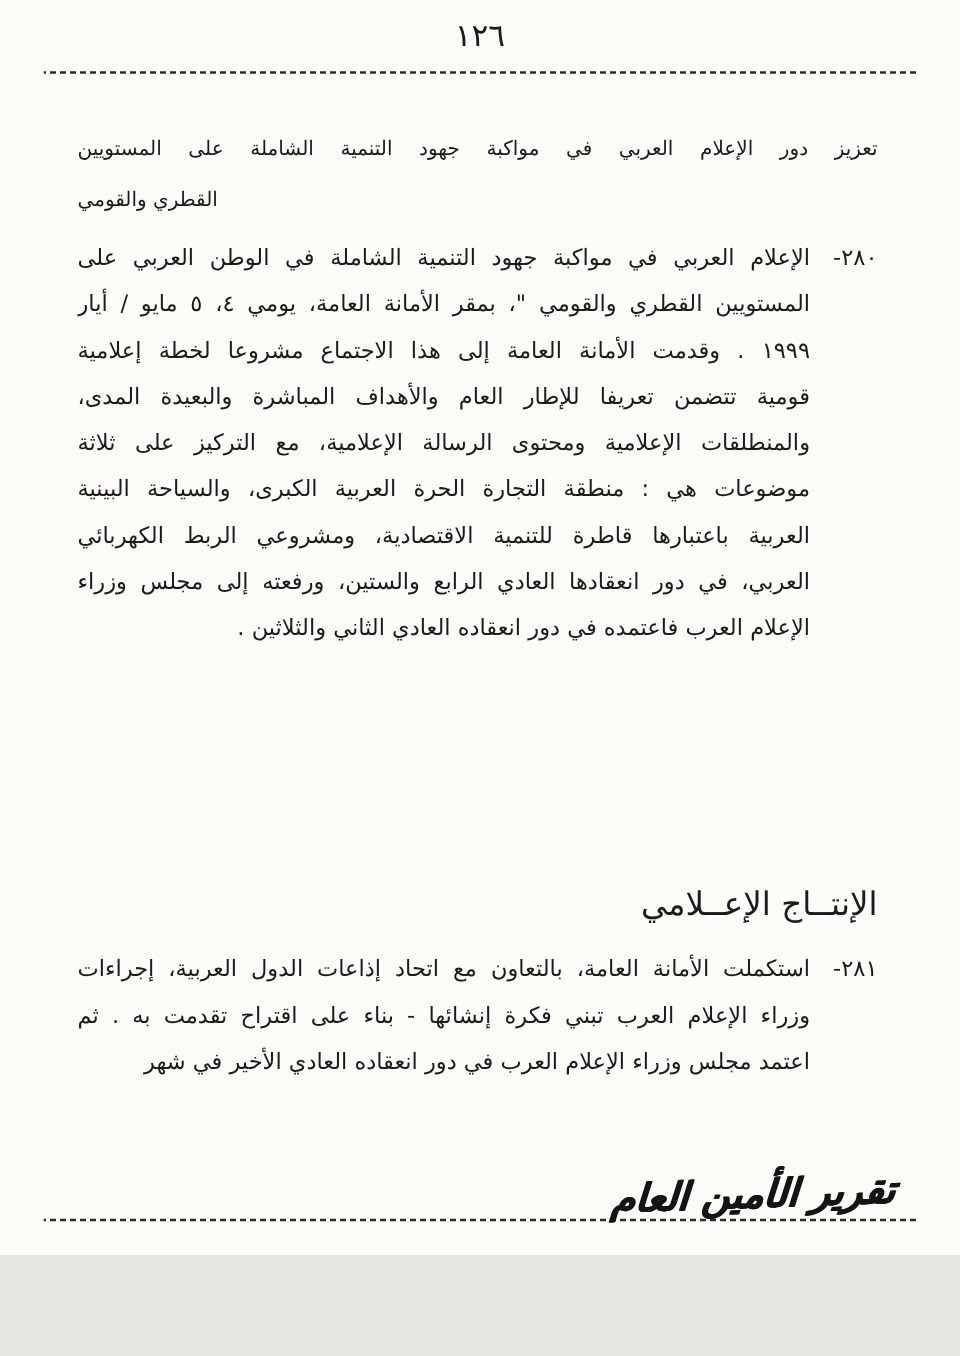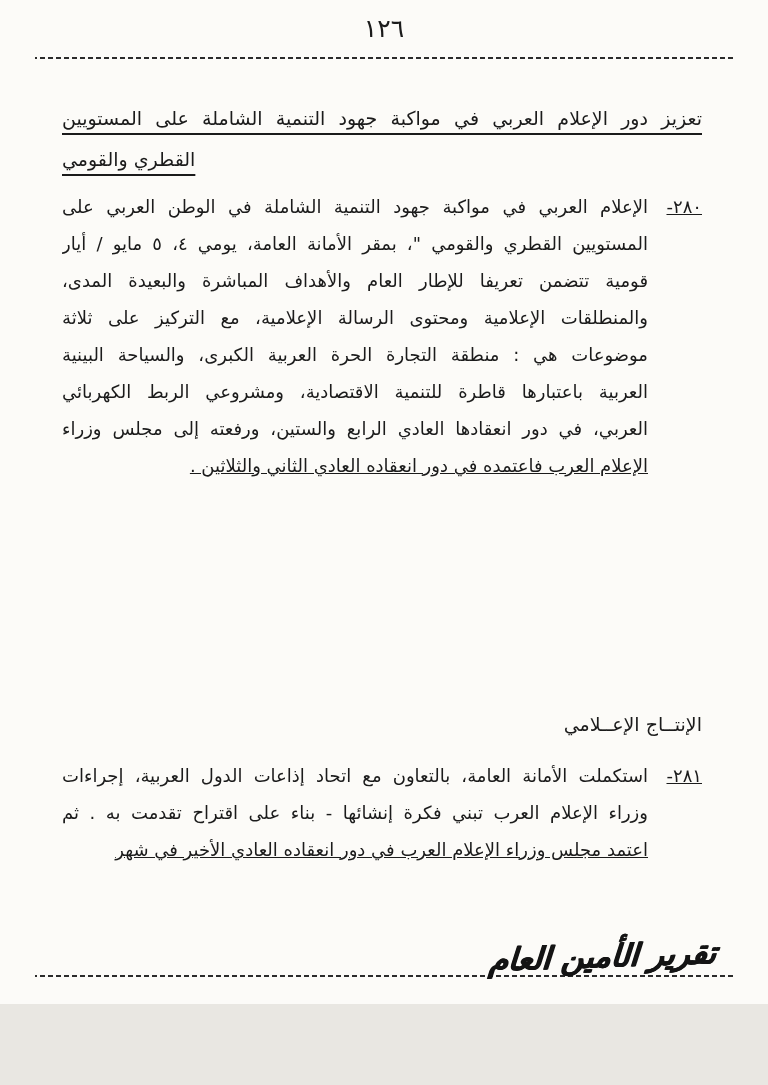--- a/index.html
+++ b/index.html
@@ -39,72 +39,70 @@
   .rule-top { top: 57px; }
   .rule-bottom { top: 975px; }
   
   .heading1 {
     position: absolute;
     top: 98px;
     right: 66px;
     left: 62px;
   }
   .h-line {
-    font-size: 19px;
+    font-size: 16px;
     line-height: 41px;
     height: 41px;
     overflow: hidden;
-    text-decoration: underline;
     text-decoration-thickness: 1.5px;
     text-underline-offset: 8px;
   }
   .h-just {
     text-align: justify;
     text-align-last: justify;
   }
   .h-right { text-align: left; }
   .heading2 {
     position: absolute;
     top: 704px;
     right: 66px;
     left: 62px;
     text-align: right;
   }
   .heading2 .h-inline {
-    font-size: 19px;
+    font-size: 26px;
     line-height: 41px;
     text-decoration-thickness: 1.5px;
     text-underline-offset: 8px;
   }
   
   .item {
     position: absolute;
     right: 66px;
     left: 62px;
   }
   .item1 { top: 188px; }
   .item2 { top: 757px; }
   .num {
     position: absolute;
     right: 0;
     top: 0;
     font-size: 18px;
     line-height: 37px;
-    text-decoration: underline;
   }
   .body { margin-right: 54px; }
   .ln {
     font-size: 18px;
     line-height: 37px;
     height: 37px;
     overflow: hidden;
     text-align: justify;
     text-align-last: justify;
   }
-  .ln.last { text-align-last: right; text-decoration: underline; }
+  .ln.last { text-align-last: right; }
   
   .signature {
     position: absolute;
     top: 938px;
     right: 52px;
     font-size: 31px;
     font-weight: bold;
     font-style: italic;
     color: #141414;
     transform: rotate(-2deg) skewX(-6deg);
@@ -125,20 +123,21 @@
   <div class="heading1">
     <div class="h-line h-just">تعزيز دور الإعلام العربي في مواكبة جهود التنمية الشاملة على المستويين</div>
     <div class="h-line h-right">القطري والقومي</div>
   </div>
 
   <div class="item item1">
     <div class="num">٢٨٠-</div>
     <div class="body">
       <div class="ln">الإعلام العربي في مواكبة جهود التنمية الشاملة في الوطن العربي على</div>
       <div class="ln">المستويين القطري والقومي "، بمقر الأمانة العامة، يومي ٤، ٥ مايو / أيار</div>
+      <div class="ln">١٩٩٩ . وقدمت الأمانة العامة إلى هذا الاجتماع مشروعا لخطة إعلامية</div>
       <div class="ln">قومية تتضمن تعريفا للإطار العام والأهداف المباشرة والبعيدة المدى،</div>
       <div class="ln">والمنطلقات الإعلامية ومحتوى الرسالة الإعلامية، مع التركيز على ثلاثة</div>
       <div class="ln">موضوعات هي : منطقة التجارة الحرة العربية الكبرى، والسياحة البينية</div>
       <div class="ln">العربية باعتبارها قاطرة للتنمية الاقتصادية، ومشروعي الربط الكهربائي</div>
       <div class="ln">العربي، في دور انعقادها العادي الرابع والستين، ورفعته إلى مجلس وزراء</div>
       <div class="ln last">الإعلام العرب فاعتمده في دور انعقاده العادي الثاني والثلاثين .</div>
     </div>
   </div>
 
   <div class="heading2">

